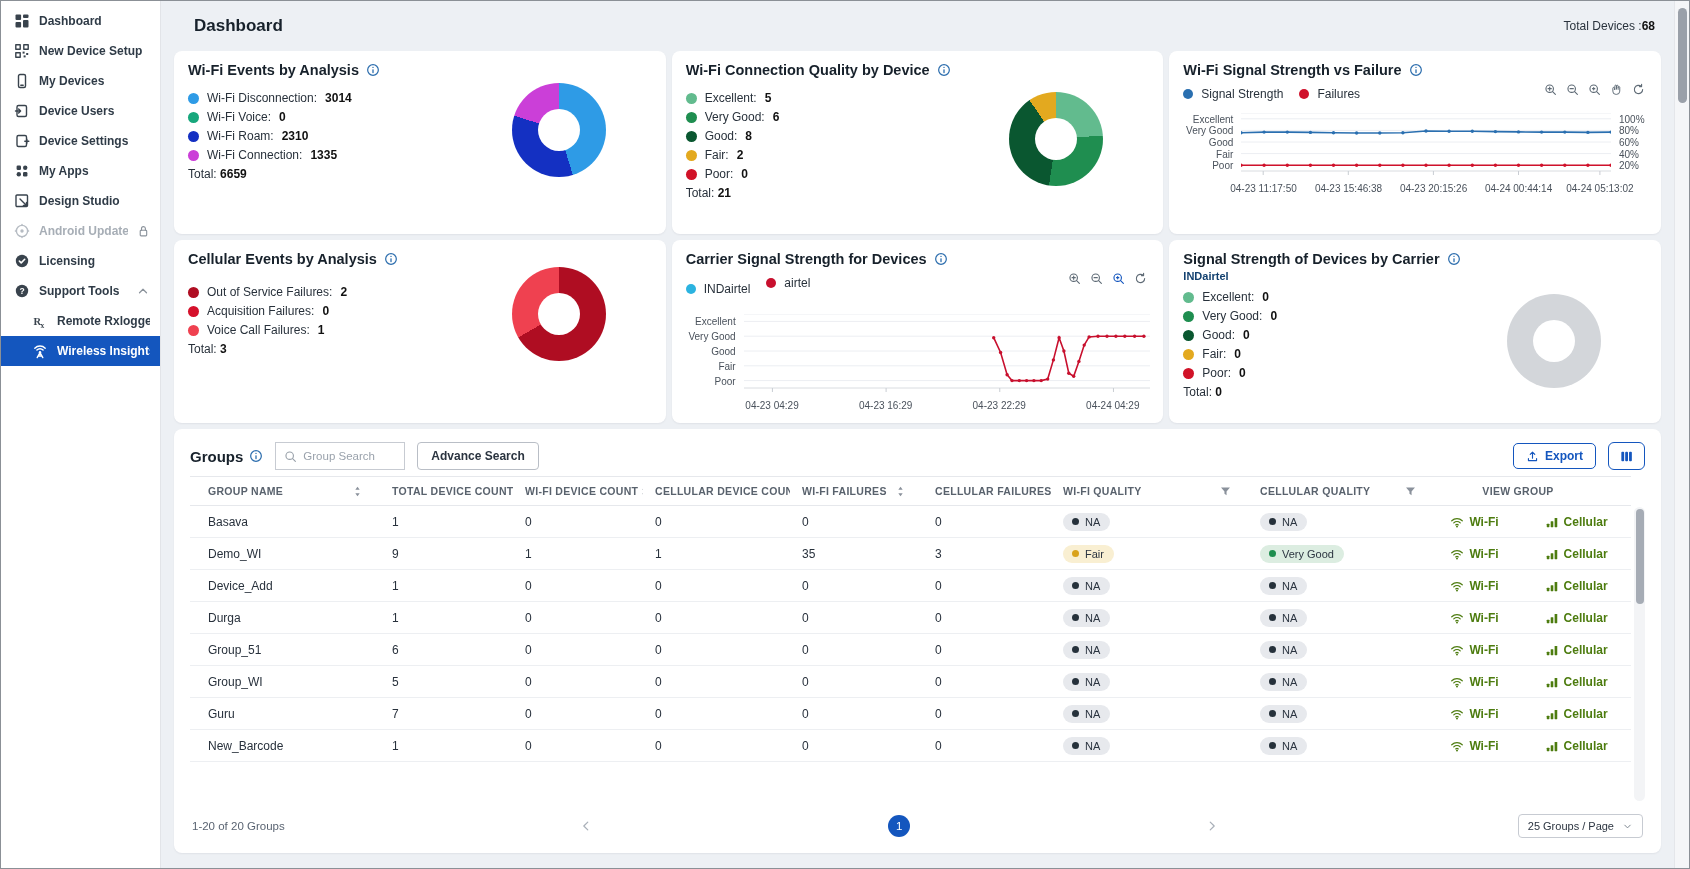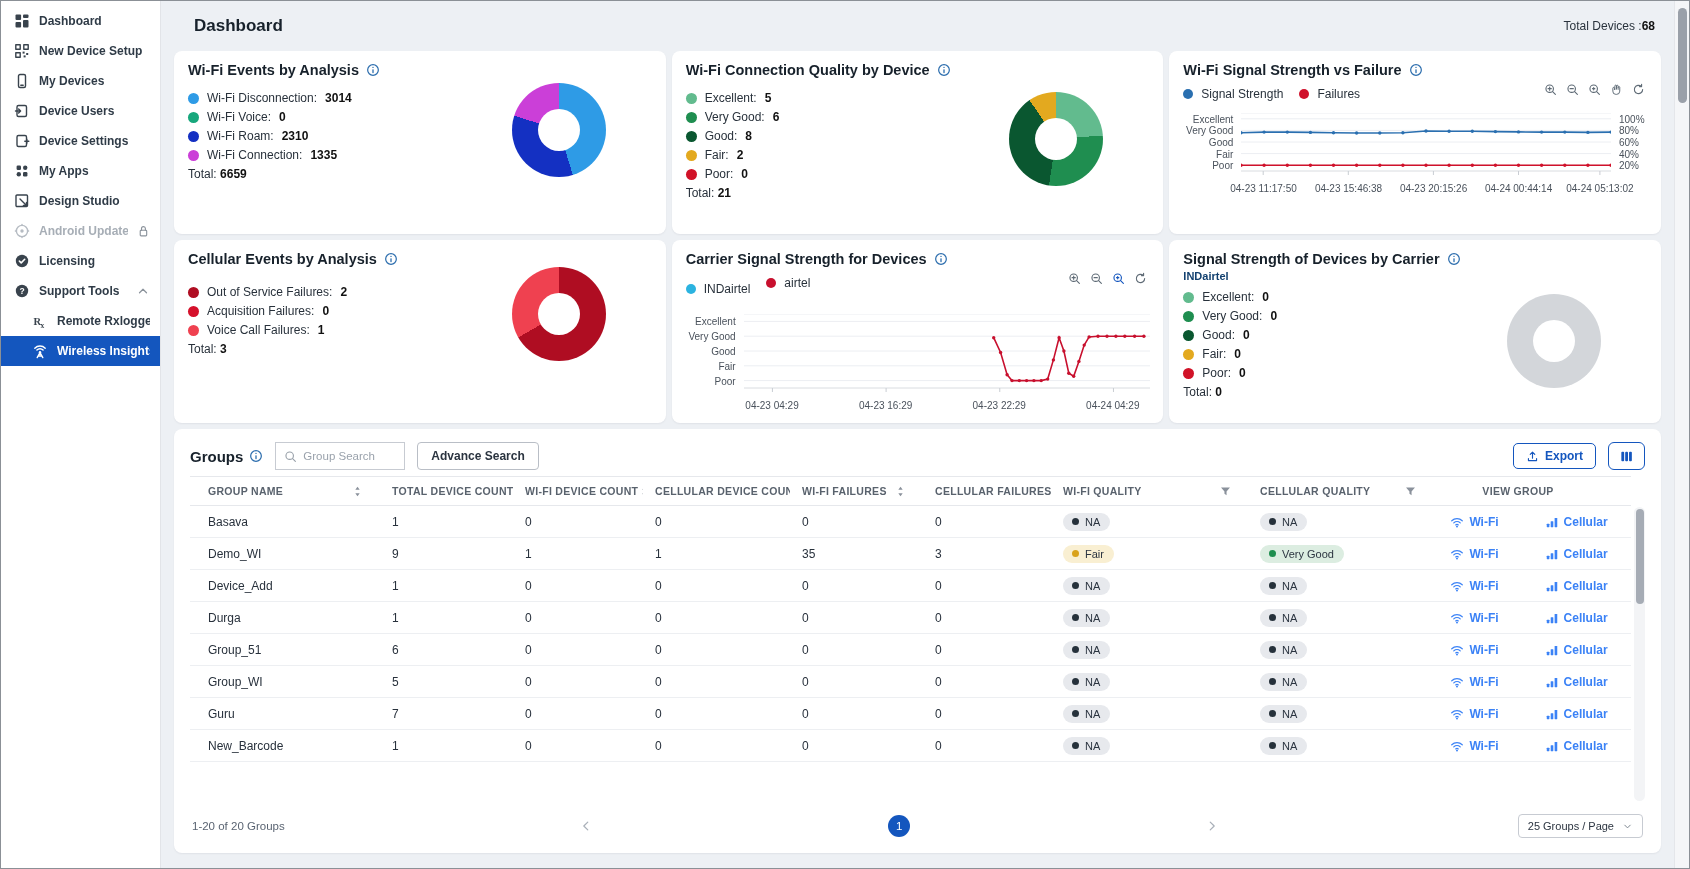--- a/index.html
+++ b/index.html
@@ -83,21 +83,21 @@
   .th.center{justify-content:center;padding-right:40px}
   .hicon{width:13px;height:13px;color:#8A919B;flex:0 0 13px;cursor:pointer}
   .trow{height:32px;border-bottom:1px solid #EDEFF2;font-size:12px;color:#28313C}
   .td{padding-left:12px;white-space:nowrap}
   .td.name{padding-left:18px}
   .badge{display:inline-flex;align-items:center;gap:6px;border-radius:10px;padding:3px 10px 3px 9px;font-size:11px;color:#2B3440;background:#E7E9ED}
   .badge .bdot{width:7px;height:7px;border-radius:50%;background:#26313B;flex:0 0 7px}
   .badge.fair{background:#F9EFD2}.badge.fair .bdot{background:#D9A21B}
   .badge.very-good{background:#DCEDE1}.badge.very-good .bdot{background:#1E8E4F}
   .viewcell{display:flex;justify-content:center;gap:46px;padding-right:6px}
-  .glink{display:flex;gap:5px;align-items:center;color:#3b82f6;font-size:12px;font-weight:600;cursor:pointer}
+  .glink{display:flex;gap:5px;align-items:center;color:#4d7c0f;font-size:12px;font-weight:600;cursor:pointer}
   .glink .licon{width:14px;height:14px}
   .tbl-scroll{position:absolute;right:0;top:31px;bottom:2px;width:11px;background:#F3F4F6;border-radius:6px}
   .tbl-scroll .sthumb{position:absolute;top:2px;left:1.5px;width:8px;height:95px;background:#A6ACB5;border-radius:5px}
 
   .pagination{display:flex;align-items:center;justify-content:space-between;gap:13px;padding:11px 2px 9px;font-size:11.5px;color:#5A6472}
   .pg-chev{width:14px;height:14px;color:#A8AFB8;cursor:pointer}
   .page-circle{width:22px;height:22px;border-radius:50%;background:#1456BE;color:#fff;display:flex;align-items:center;justify-content:center;font-size:11.5px;cursor:pointer}
   .page-size{display:flex;align-items:center;gap:8px;border:1px solid #C7CBD2;border-radius:4px;padding:5px 9px;font-size:11px;color:#2B3440;margin-left:4px;cursor:pointer;background:#fff}
   .page-size .cicon{width:11px;height:11px;color:#7A838D}
 

